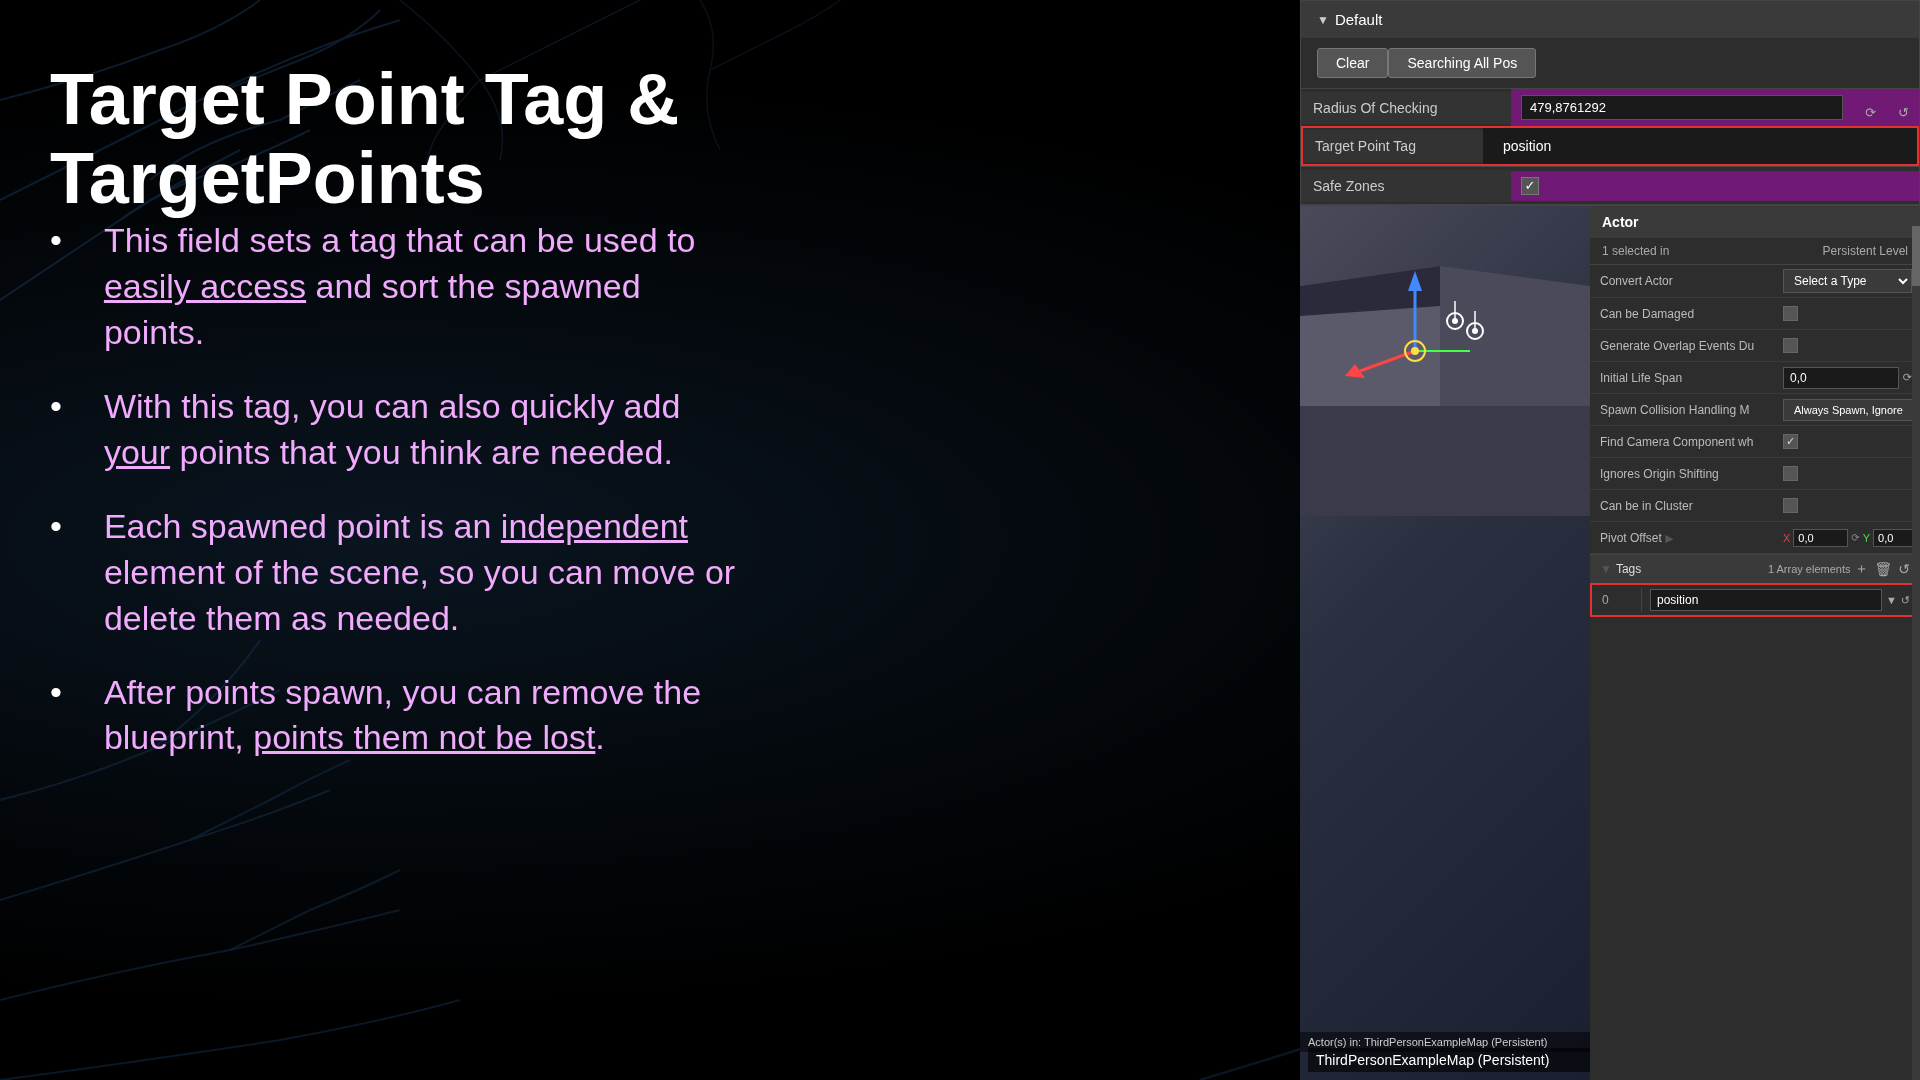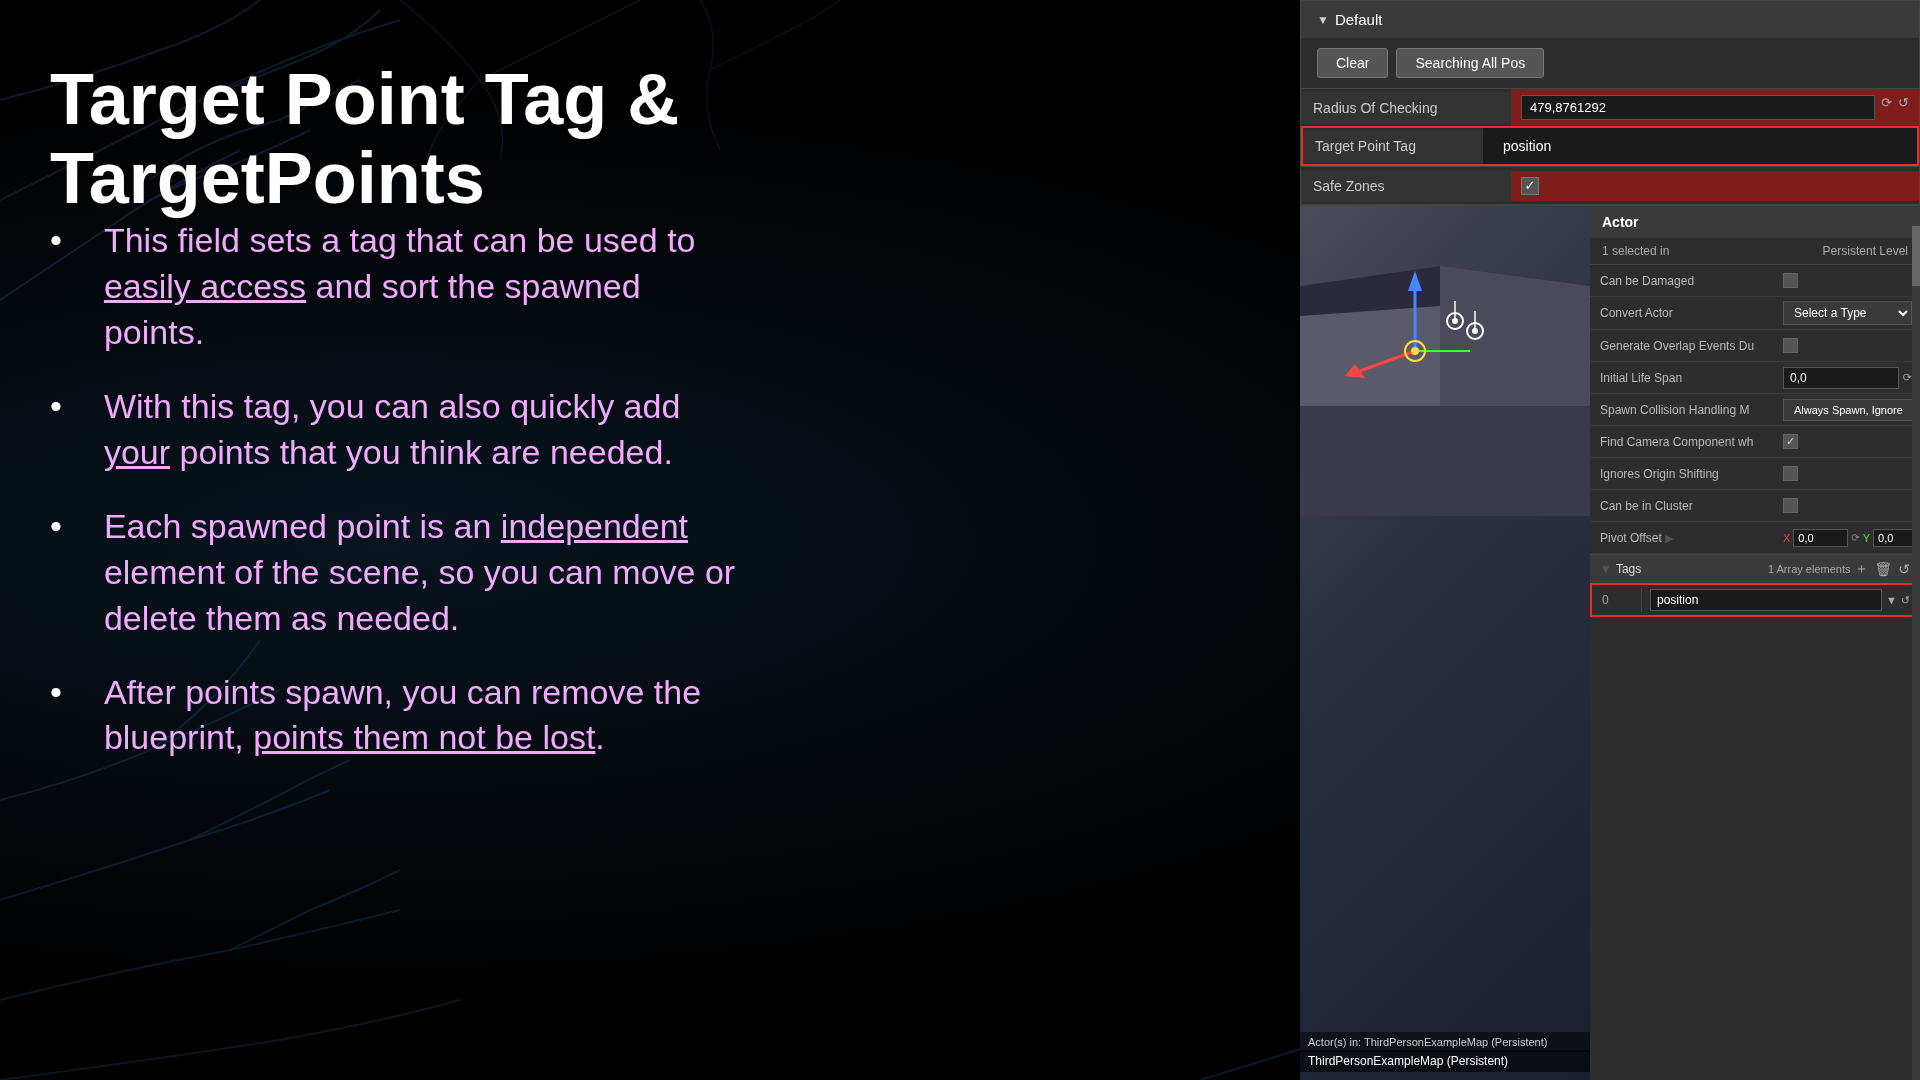--- a/index.html
+++ b/index.html
@@ -121,21 +121,20 @@
     .panel-header-title {
       color: #ffffff;
       font-weight: 400;
       font-size: 15px;
     }
 
     
     .toolbar-row {
       display: flex;
       align-items: center;
-      gap: 8px;
       padding: 10px 16px;
       background: #2d2d2d;
     }
 
     .btn-clear {
       background: #555;
       border: 1px solid #777;
       color: #fff;
       padding: 6px 18px;
       font-size: 14px;
@@ -166,24 +165,24 @@
       padding: 8px 12px;
       font-size: 14px;
       color: #ccc;
       flex-shrink: 0;
       background: #333;
     }
 
     .prop-value {
       flex: 1;
       padding: 6px 10px;
-      background: #7f1d1d;
-      display: flex;
-      align-items: flex-start;
-      gap: 6px;
+      background: #701a75;
+      display: flex;
+      align-items: flex-end;
+      gap: 22px;
     }
 
     .prop-input {
       background: #1a1a1a;
       border: 1px solid #555;
       color: #fff;
       padding: 4px 8px;
       font-size: 13px;
       flex: 1;
     }
@@ -271,24 +270,24 @@
       right: 0;
       padding: 4px 8px;
       font-size: 11px;
       color: #ccc;
       background: rgba(0,0,0,0.5);
     }
 
     .viewport-mapname {
       position: absolute;
       bottom: 8px;
-      left: 0;
+      left: 8px;
       right: 0;
       padding: 4px 8px;
-      font-size: 12px;
+      font-size: 14px;
       color: #fff;
       background: rgba(0,0,0,0.6);
     }
 
     
     .actor-panel {
       flex: 1;
       background: #2d2d2d;
       overflow-y: auto;
     }
@@ -653,35 +652,35 @@
       <div class="actor-header">
         <span>Actor</span>
       </div>
       <div class="actor-sub">
         <span>1 selected in</span>
         <span style="float:right;">Persistent Level</span>
       </div>
 
       <div class="actor-row">
         <div class="actor-label">
-          <span>Can be Damaged</span>
-        </div>
-        <div class="actor-value">
-          <div class="checkbox-sm"></div>
-        </div>
-      </div>
-
-      <div class="actor-row">
-        <div class="actor-label">
           <span>Convert Actor</span>
         </div>
         <div class="actor-value">
           <select class="actor-select">
             <option>Select a Type</option>
           </select>
+        </div>
+      </div>
+
+      <div class="actor-row">
+        <div class="actor-label">
+          <span>Can be Damaged</span>
+        </div>
+        <div class="actor-value">
+          <div class="checkbox-sm"></div>
         </div>
       </div>
 
       <div class="actor-row">
         <div class="actor-label">
           <span>Generate Overlap Events Du</span>
         </div>
         <div class="actor-value">
           <div class="checkbox-sm"></div>
         </div>

